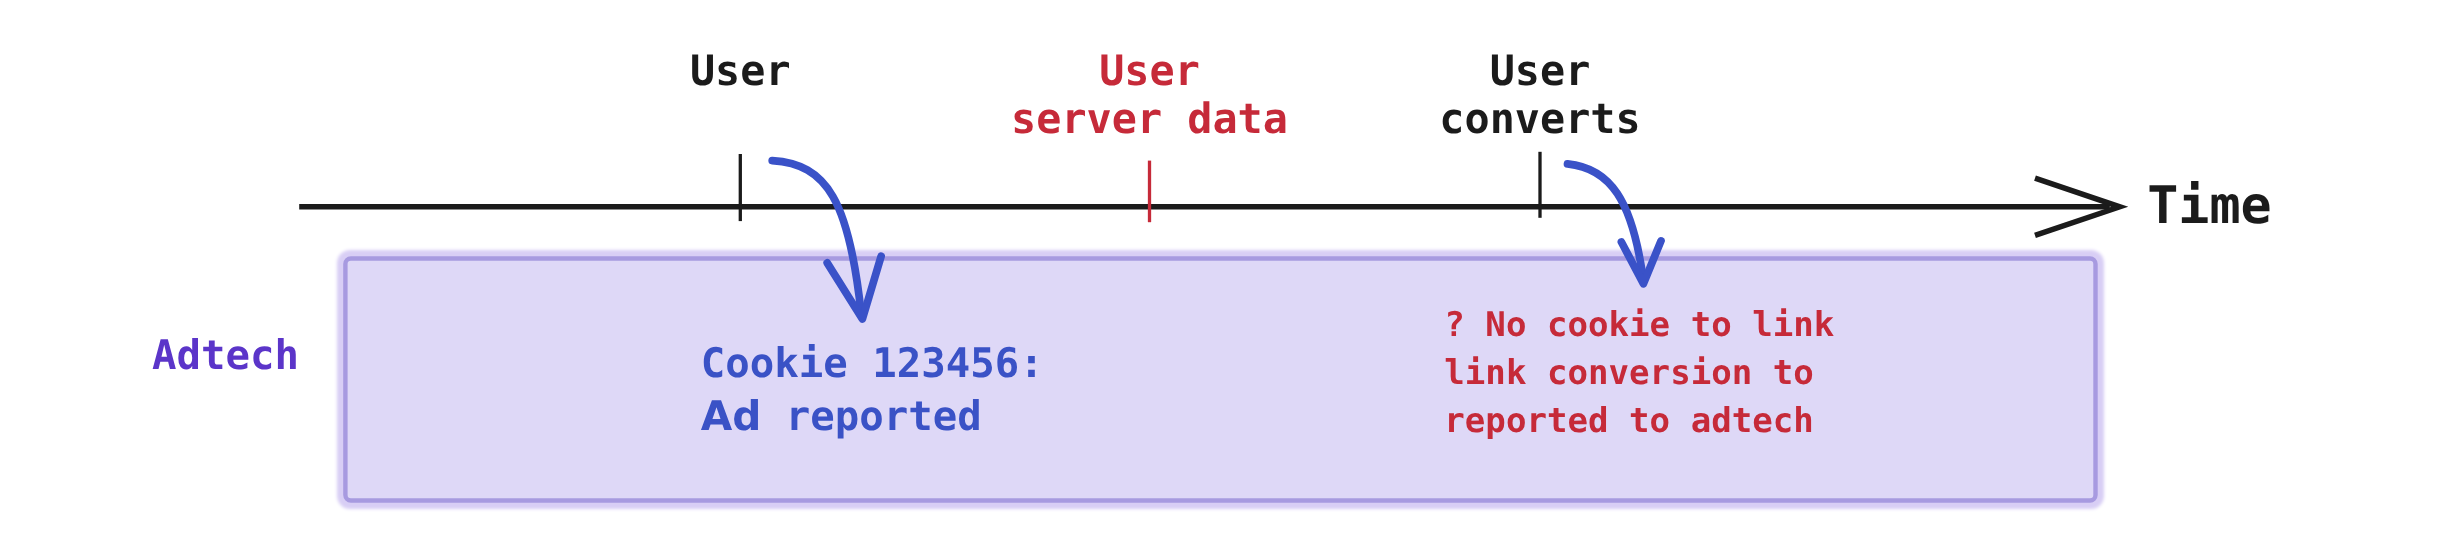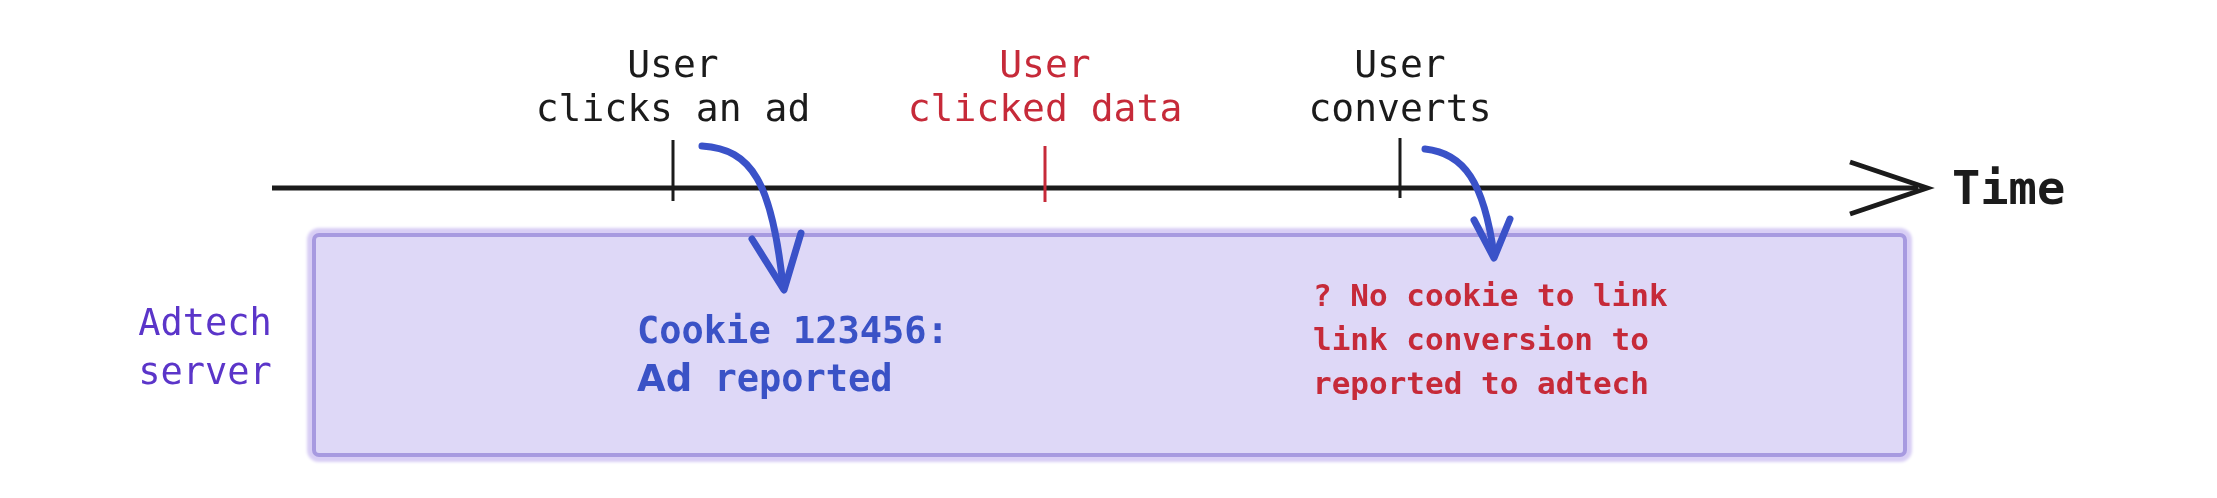--- a/index.html
+++ b/index.html
@@ -24,21 +24,21 @@
     z-index: 3;
     pointer-events: none;
   }
   .event-label {
     position: absolute;
     top: 42px;
     width: 440px;
     text-align: center;
     font-size: 38px;
     line-height: 44px;
-    font-weight: normal;
+    font-weight: bold;
     color: var(--event-black);
     z-index: 2;
     white-space: nowrap;
   }
   .event-label.cleared { color: var(--event-red); }
   .axis-label {
     position: absolute;
     left: 1952px;
     top: 166px;
     font-size: 47px;
@@ -49,21 +49,21 @@
     white-space: nowrap;
   }
   .lane-label {
     position: absolute;
     left: 45px;
     top: 298px;
     width: 320px;
     text-align: center;
     font-size: 37px;
     line-height: 49px;
-    font-weight: normal;
+    font-weight: bold;
     color: var(--lane-purple);
     z-index: 2;
     white-space: nowrap;
   }
   .server-box {
     position: absolute;
     left: 312px;
     top: 233px;
     width: 1595px;
     height: 224px;
@@ -102,30 +102,28 @@
 </style>
 </head>
 <body>
 
 <div class="canvas">
 
   <div class="server-box"></div>
 
   <div class="lane-label">
     <div>Adtech</div>
-    <div>server</div>
   </div>
 
   <div class="event-label" style="left:453px;">
     <div>User</div>
-    <div>clicks an ad</div>
   </div>
   <div class="event-label cleared" style="left:825px;">
     <div>User</div>
-    <div>clicked data</div>
+    <div>server data</div>
   </div>
   <div class="event-label" style="left:1180px;">
     <div>User</div>
     <div>converts</div>
   </div>
 
   <div class="axis-label">Time</div>
 
   <div class="cookie-note">
     <div>Cookie 123456:</div>

